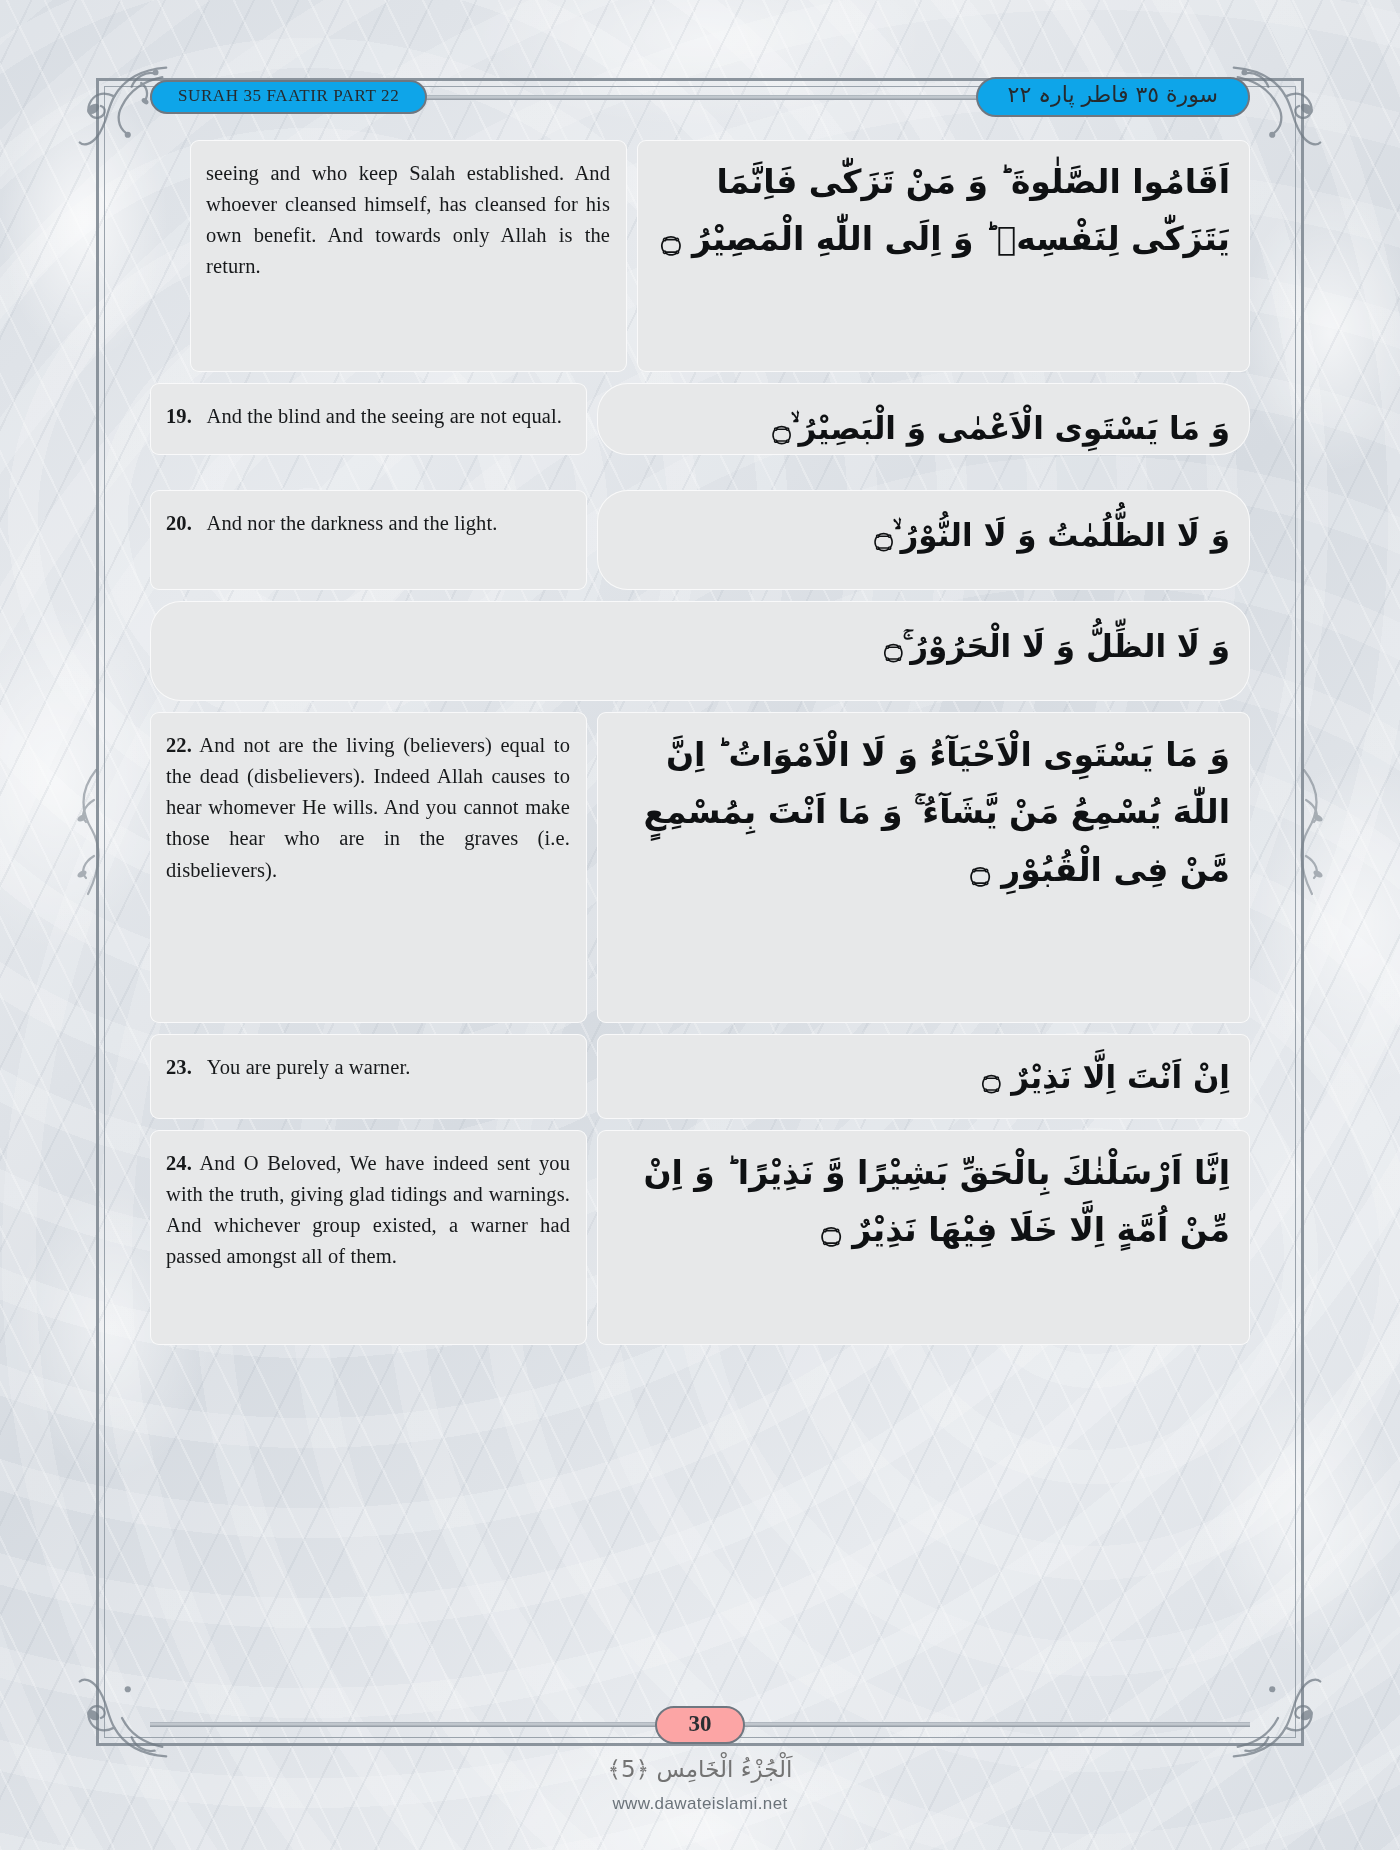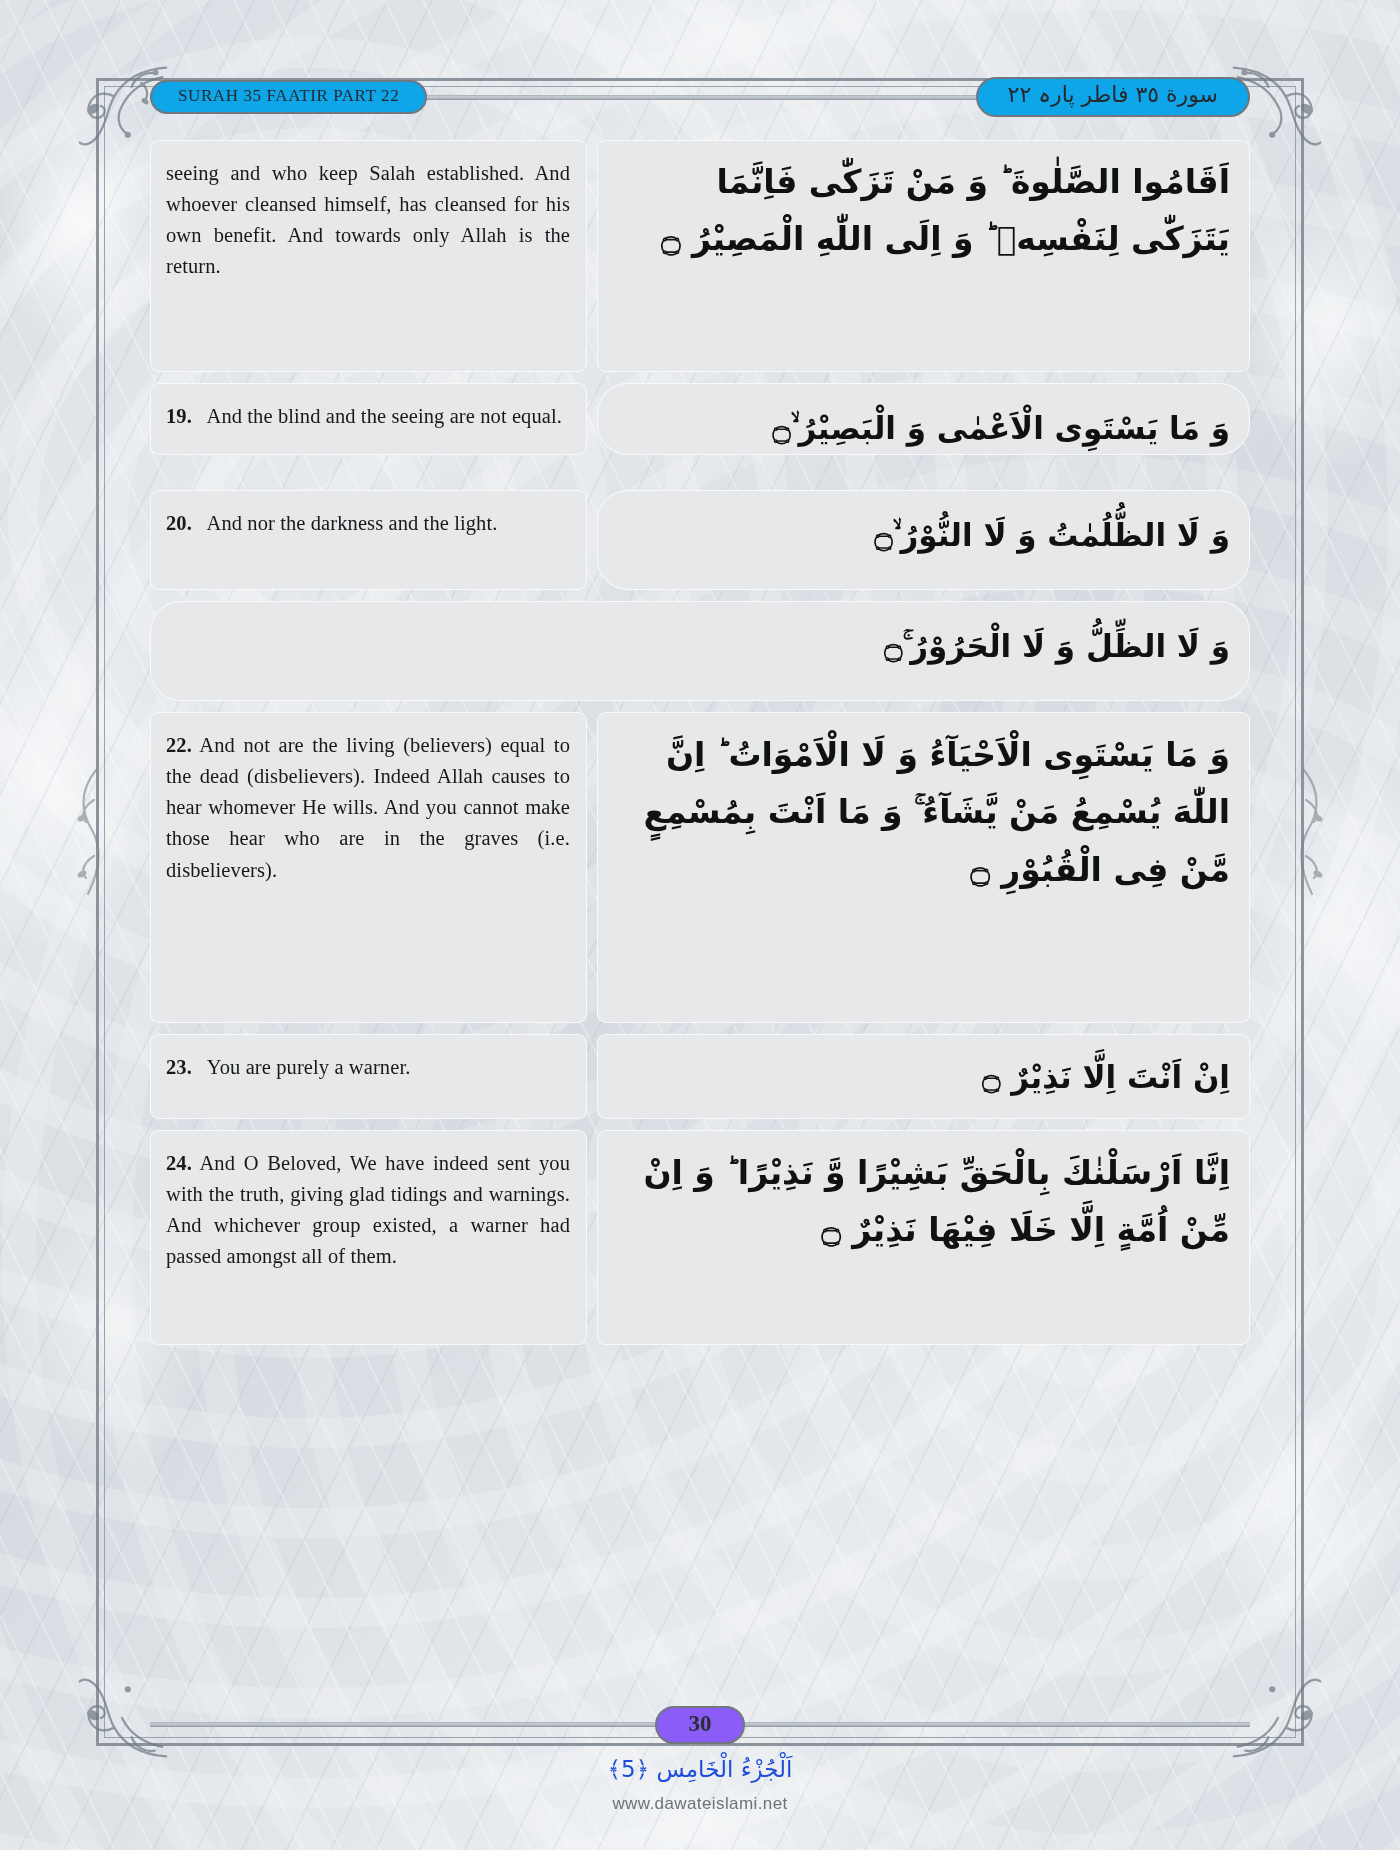--- a/index.html
+++ b/index.html
@@ -161,21 +161,21 @@
     text-align: right;
     font-family: "DejaVu Sans", sans-serif;
     font-size: 33px;
     line-height: 1.78;
     color: #0f1113;
     font-weight: 600;
     overflow: hidden;
   }
 
   
-  .r0 { height: 232px; }
+  .r0 { height: 232px; margin-left: 40px; }
   .r1 { height: 72px; }
   .r2 { height: 100px; margin-top: 24px; }
   .r3 { height: 100px; }
   .r4 { height: 311px; }
   .r5 { height: 85px; }
   .r6 { height: 215px; }
 
   .r1 .cell-ar, .r2 .cell-ar, .r3 .cell-ar { font-size: 31px; padding-top: 18px; border-radius: 31px; }
   .r5 .cell-ar { font-size: 31px; padding-top: 16px; }
   .r0 .cell-ar { line-height: 1.72; }
@@ -193,40 +193,40 @@
     position: absolute;
     left: 150px; right: 150px; top: 32px;
     height: 5px;
     background: linear-gradient(#a8b0b8, #c9cfd5 40%, #8e969f);
   }
   .page-badge {
     position: absolute;
     left: 50%;
     top: 16px;
     transform: translateX(-50%);
-    background: #8b5cf6;
+    background: #fca5a5;
     border: 2.5px solid #6f7780;
     border-radius: 20px;
     min-width: 90px;
     text-align: center;
     padding: 3px 20px 5px;
     font-size: 23px;
     font-weight: bold;
     color: #2a2e32;
     z-index: 3;
   }
   .juz {
     position: absolute;
     left: 50%;
     top: 66px;
     transform: translateX(-50%);
     font-family: "DejaVu Sans", sans-serif;
     font-size: 23px;
     direction: rtl;
-    color: #1d4ed8;
+    color: #737373;
     white-space: nowrap;
     text-align: right;
   }
   .site {
     position: absolute;
     left: 50%;
     top: 104px;
     transform: translateX(-50%);
     font-family: "Liberation Sans", sans-serif;
     font-size: 17px;

